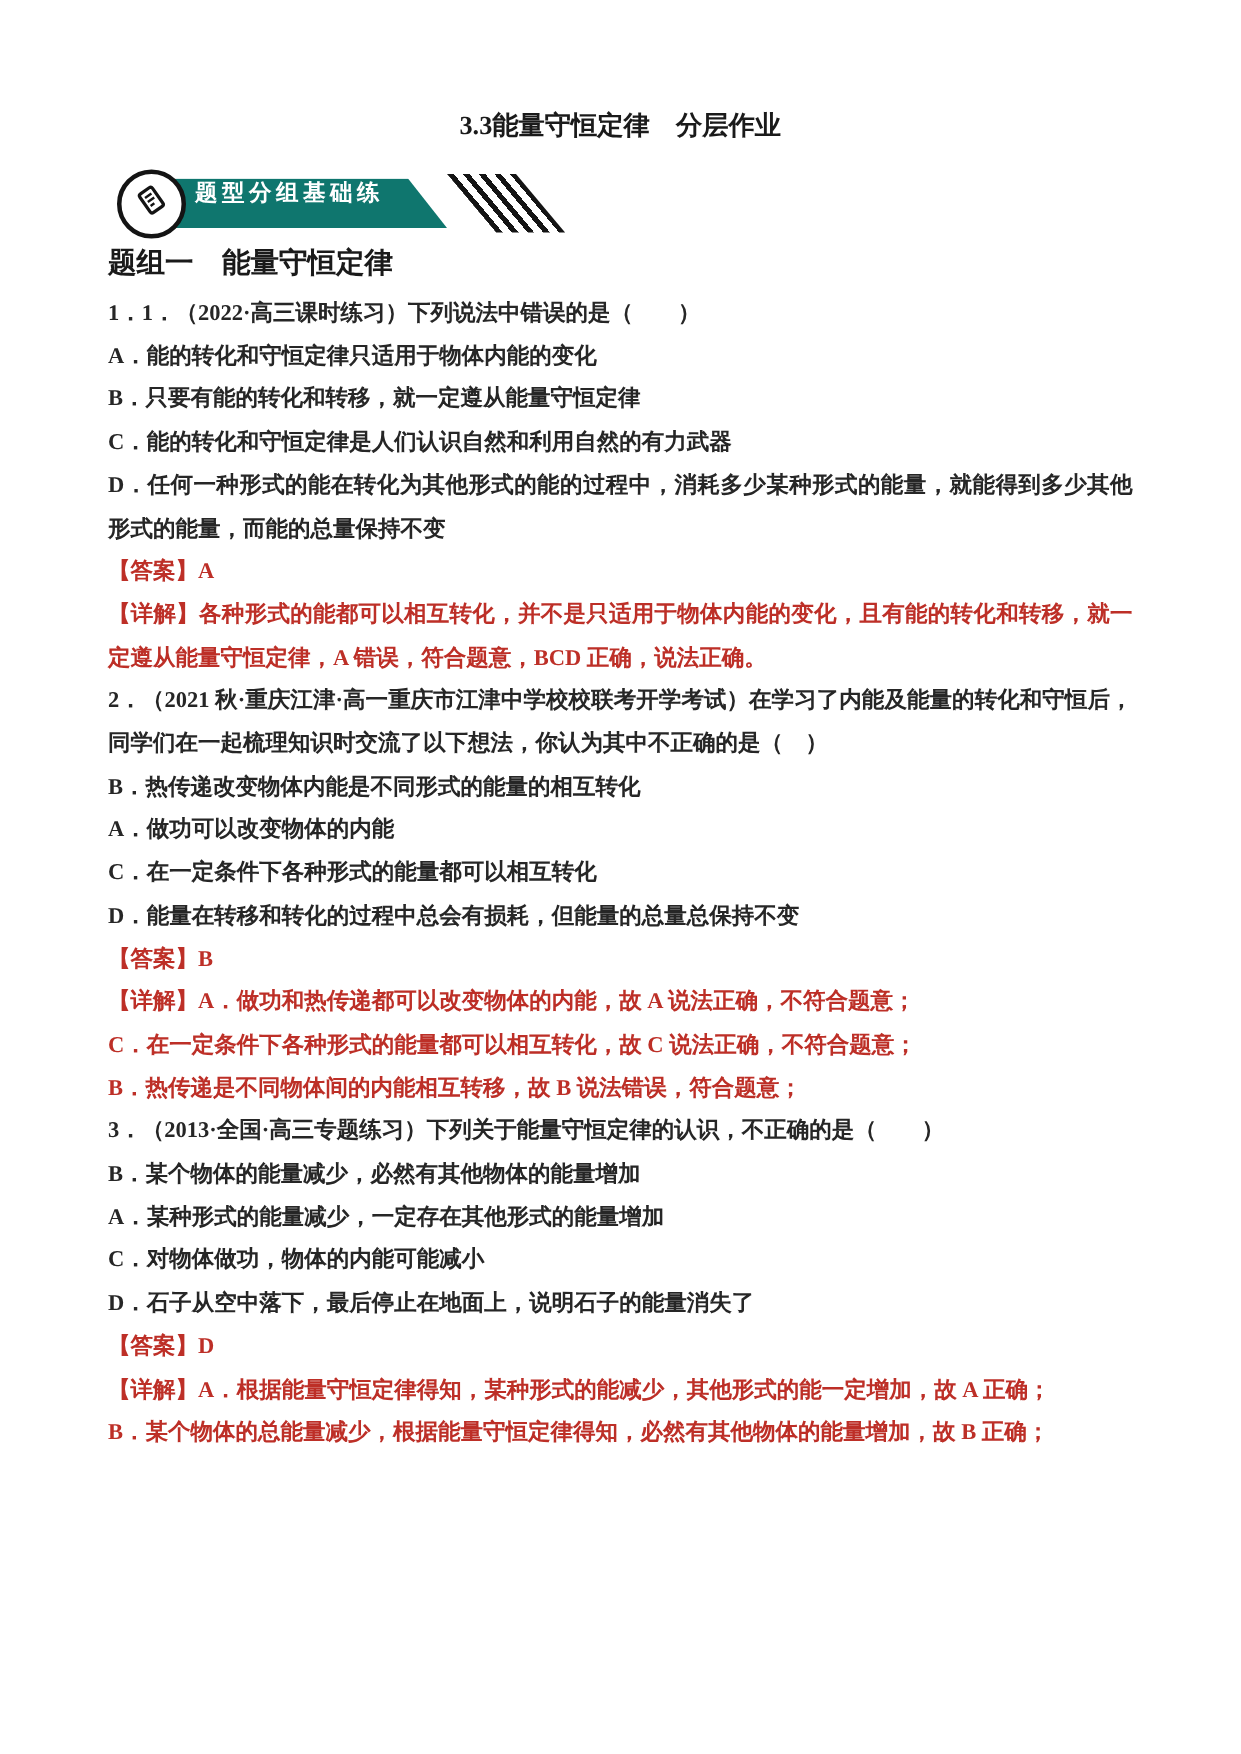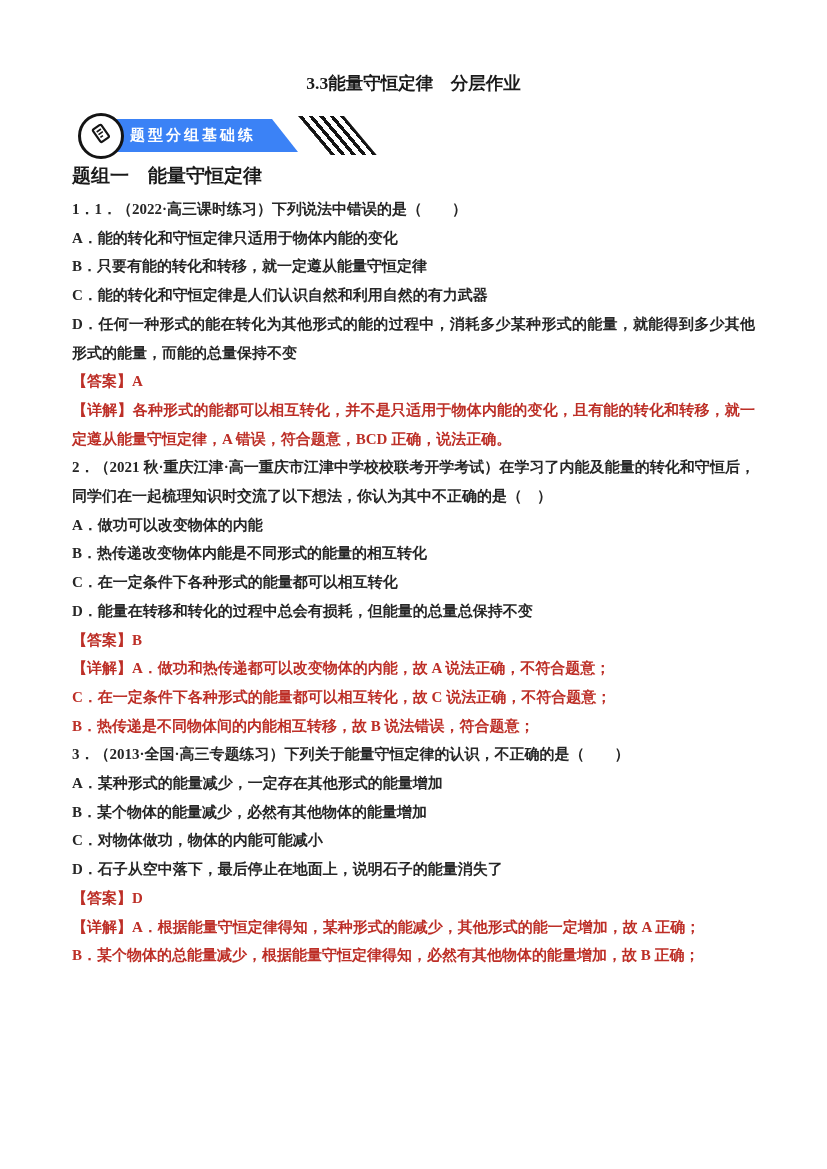--- a/index.html
+++ b/index.html
@@ -47,25 +47,24 @@
     display: flex;
     align-items: center;
     justify-content: center;
   }
   .banner-bar {
     position: absolute;
     left: 26px;
     top: 8px;
     width: 200px;
     height: 33px;
-    background: #3b82f6;
+    background: #0f766e;
     clip-path: polygon(0 0, calc(100% - 26px) 0, 100% 100%, 0 100%);
     z-index: 1;
     display: flex;
-    align-items: center;
   }
   .banner-label {
     color: #ffffff;
     font-weight: bold;
     font-size: 15px;
     letter-spacing: 3px;
     padding-left: 32px;
     white-space: nowrap;
   }
   .banner-stripes {
@@ -130,34 +129,34 @@
     <p>A．能的转化和守恒定律只适用于物体内能的变化</p>
     <p>B．只要有能的转化和转移，就一定遵从能量守恒定律</p>
     <p>C．能的转化和守恒定律是人们认识自然和利用自然的有力武器</p>
     <p>D．任何一种形式的能在转化为其他形式的能的过程中，消耗多少某种形式的能量，就能得到多少其他形式的能量，而能的总量保持不变</p>
     <p class="red"><span>【答案】</span><span>A</span></p>
     <p class="red"><span>【详解】</span><span>各种形式的能都可以相互转化，并不是只适用于物体内能的变化，且有能的转化和转移，就一定遵从能量守恒定律，A 错误，符合题意，BCD 正确，说法正确。</span></p>
   </section>
 
   <section class="question">
     <p>2．（2021 秋·重庆江津·高一重庆市江津中学校校联考开学考试）在学习了内能及能量的转化和守恒后，同学们在一起梳理知识时交流了以下想法，你认为其中不正确的是（　）</p>
+    <p>B．热传递改变物体内能是不同形式的能量的相互转化</p>
     <p>A．做功可以改变物体的内能</p>
-    <p>B．热传递改变物体内能是不同形式的能量的相互转化</p>
     <p>C．在一定条件下各种形式的能量都可以相互转化</p>
     <p>D．能量在转移和转化的过程中总会有损耗，但能量的总量总保持不变</p>
     <p class="red"><span>【答案】</span><span>B</span></p>
     <p class="red"><span>【详解】</span><span>A．做功和热传递都可以改变物体的内能，故 A 说法正确，不符合题意；</span></p>
     <p class="red">C．在一定条件下各种形式的能量都可以相互转化，故 C 说法正确，不符合题意；</p>
     <p class="red">B．热传递是不同物体间的内能相互转移，故 B 说法错误，符合题意；</p>
   </section>
 
   <section class="question">
     <p>3．（2013·全国·高三专题练习）下列关于能量守恒定律的认识，不正确的是（　　）</p>
+    <p>B．某个物体的能量减少，必然有其他物体的能量增加</p>
     <p>A．某种形式的能量减少，一定存在其他形式的能量增加</p>
-    <p>B．某个物体的能量减少，必然有其他物体的能量增加</p>
     <p>C．对物体做功，物体的内能可能减小</p>
     <p>D．石子从空中落下，最后停止在地面上，说明石子的能量消失了</p>
     <p class="red"><span>【答案】</span><span>D</span></p>
     <p class="red"><span>【详解】</span><span>A．根据能量守恒定律得知，某种形式的能减少，其他形式的能一定增加，故 A 正确；</span></p>
     <p class="red">B．某个物体的总能量减少，根据能量守恒定律得知，必然有其他物体的能量增加，故 B 正确；</p>
   </section>
 
 </div>
 
 </body></html>

